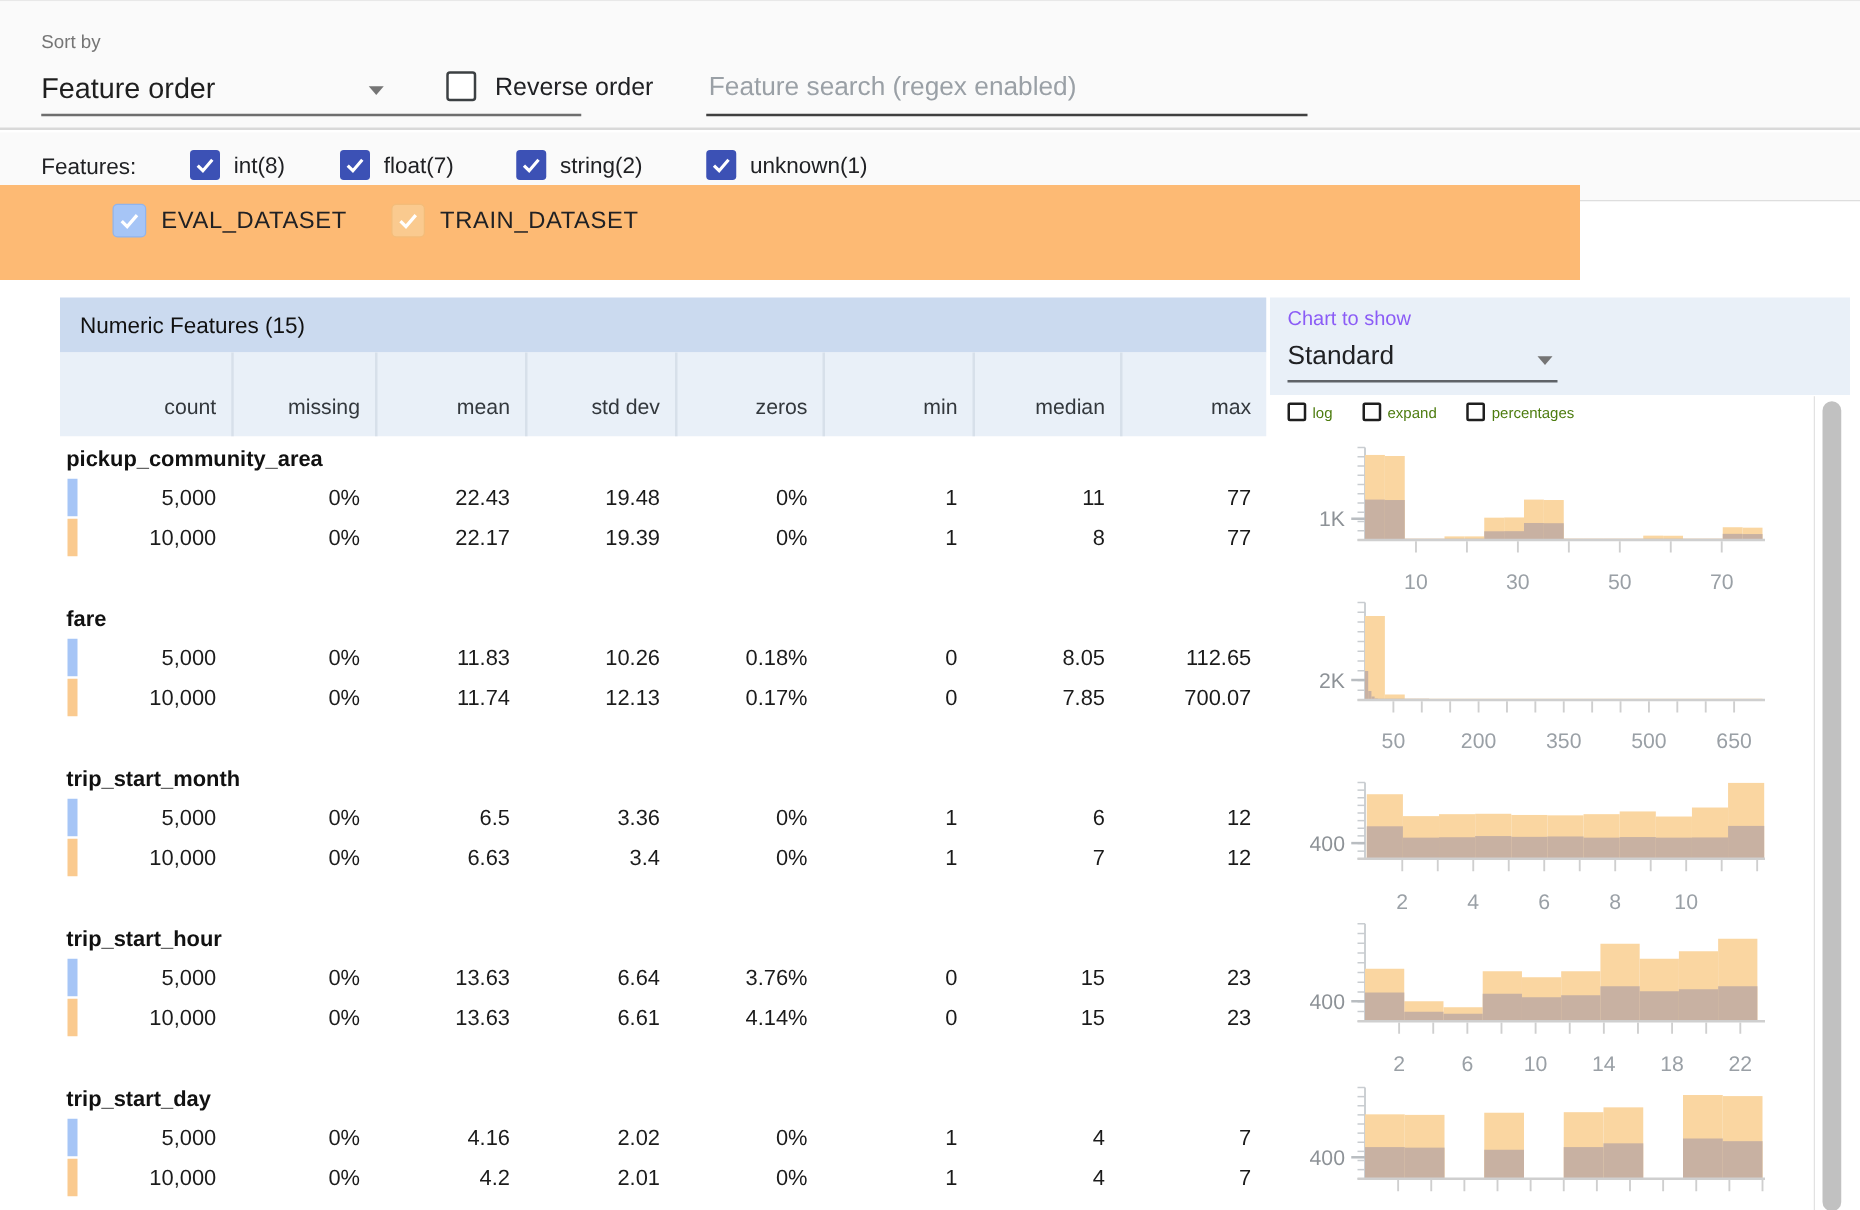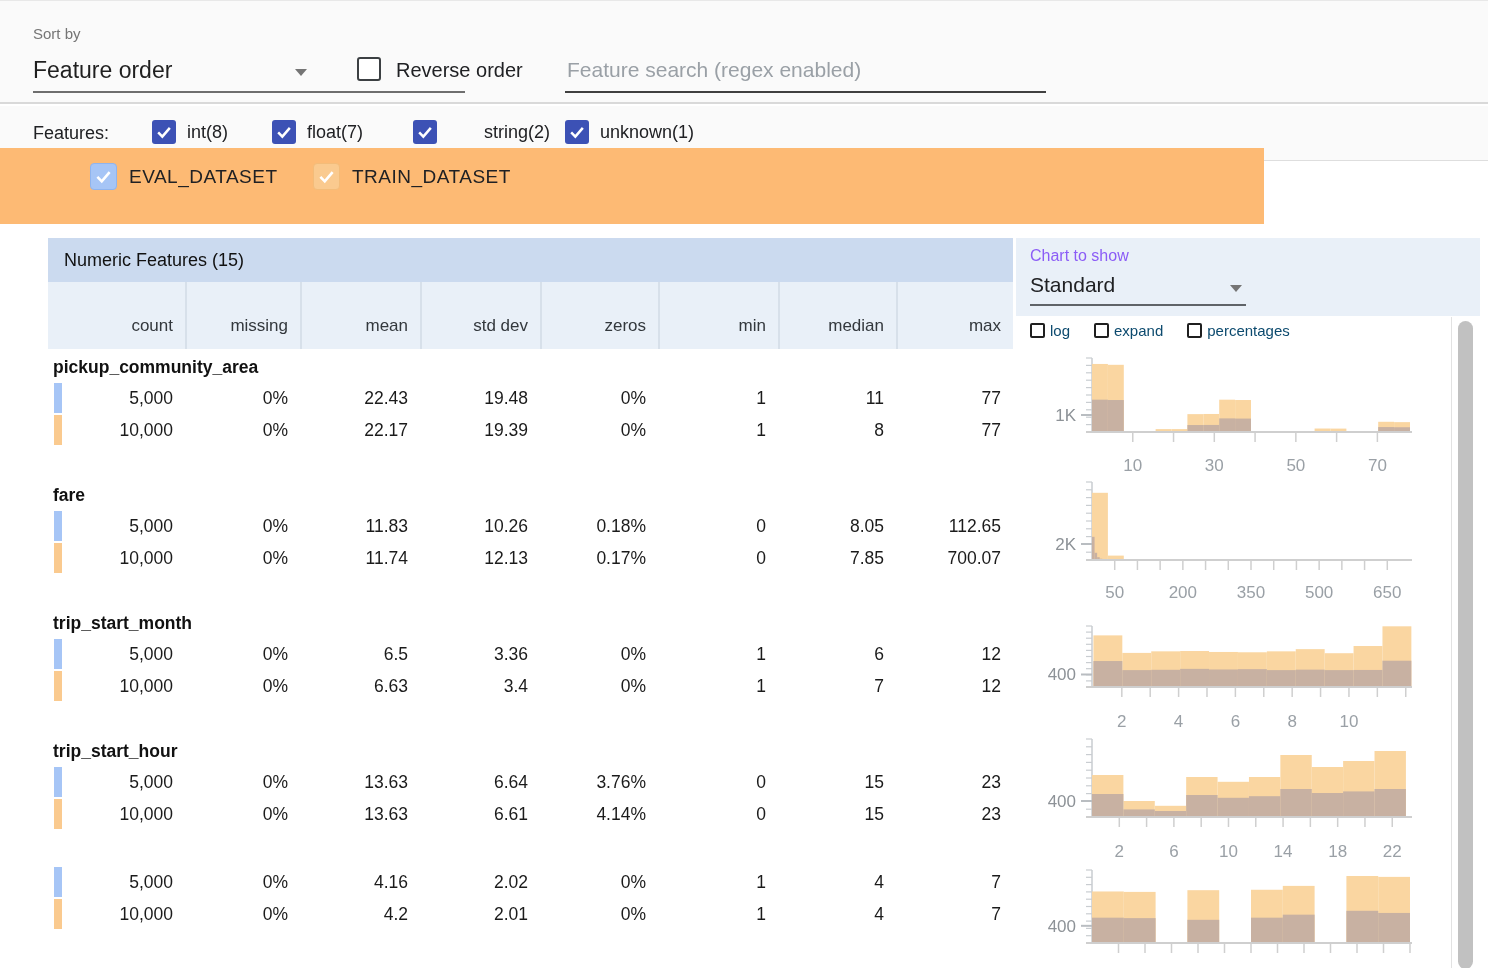--- a/index.html
+++ b/index.html
@@ -41,21 +41,21 @@
   .swatch{position:absolute;left:6px;top:1px;width:8px;height:30px;}
   
   .chart-panel-bg{position:absolute;left:1016px;top:237px;width:464px;height:78px;background:#E9F0F8;}
   .chart-show-label{position:absolute;left:1030px;top:246px;font-size:16px;color:#8b5cf6;}
   .chart-select{position:absolute;left:1030px;top:270px;width:216px;height:35px;border-bottom:2px solid #5F6368;cursor:pointer;}
   .chart-select .val{position:absolute;left:0;top:2px;font-size:21px;color:#202124;}
   .chart-select .arrow-down{position:absolute;right:4px;top:14px;}
   .chart-opts{position:absolute;left:1030px;top:321px;display:flex;align-items:center;gap:24px;}
   .opt{display:flex;align-items:center;cursor:pointer;}
   .opt .box{width:15px;height:15px;border:2px solid #1F1F1F;border-radius:2px;background:#fff;flex:none;}
-  .opt .lbl{margin-left:5px;font-size:15px;color:#0c4a6e;}
+  .opt .lbl{margin-left:5px;font-size:12px;color:#4d7c0f;}
   
   .scroll-track{position:absolute;left:1451px;top:316px;width:1px;height:652px;background:#E2E2E2;}
   .scroll-thumb{position:absolute;left:1458px;top:320px;width:15px;height:648px;background:#C1C1C1;border-radius:8px;cursor:pointer;}
   .charts-svg{position:absolute;left:1040px;top:348px;}
 </style>
 </head>
 <body>
 
 <div class="app">
 
@@ -79,21 +79,21 @@
             </svg>
           </span>
           <span class="lbl">int(8)</span>
         </label><label class="ft-item" style="left: 272px;">
           <span class="cb-indigo" style="background:#3C51B5">
             <svg width="20" height="20" viewBox="0 0 24 24">
               <polyline points="5,12.5 10,17.5 19,7" fill="none" stroke="#fff" stroke-width="3"></polyline>
             </svg>
           </span>
           <span class="lbl">float(7)</span>
-        </label><label class="ft-item" style="left: 413px; gap: 36px;">
+        </label><label class="ft-item" style="left: 413px;">
           <span class="cb-indigo" style="background:#3C51B5">
             <svg width="20" height="20" viewBox="0 0 24 24">
               <polyline points="5,12.5 10,17.5 19,7" fill="none" stroke="#fff" stroke-width="3"></polyline>
             </svg>
           </span>
           <span class="lbl">string(2)</span>
         </label><label class="ft-item" style="left: 565px;">
           <span class="cb-indigo" style="background:#3C51B5">
             <svg width="20" height="20" viewBox="0 0 24 24">
               <polyline points="5,12.5 10,17.5 19,7" fill="none" stroke="#fff" stroke-width="3"></polyline>
@@ -228,20 +228,21 @@
           <span class="cell">0%</span>
           <span class="cell">13.63</span>
           <span class="cell">6.61</span>
           <span class="cell">4.14%</span>
           <span class="cell">0</span>
           <span class="cell">15</span>
           <span class="cell">23</span>
         </div>
       </div>
       <div class="feat-block">
+        <div class="feat-name">trip_start_day</div>
         <div class="feat-row">
           <span class="swatch" style="background:#A6C5F6"></span>
           <span class="cell">5,000</span>
           <span class="cell">0%</span>
           <span class="cell">4.16</span>
           <span class="cell">2.02</span>
           <span class="cell">0%</span>
           <span class="cell">1</span>
           <span class="cell">4</span>
           <span class="cell">7</span>

